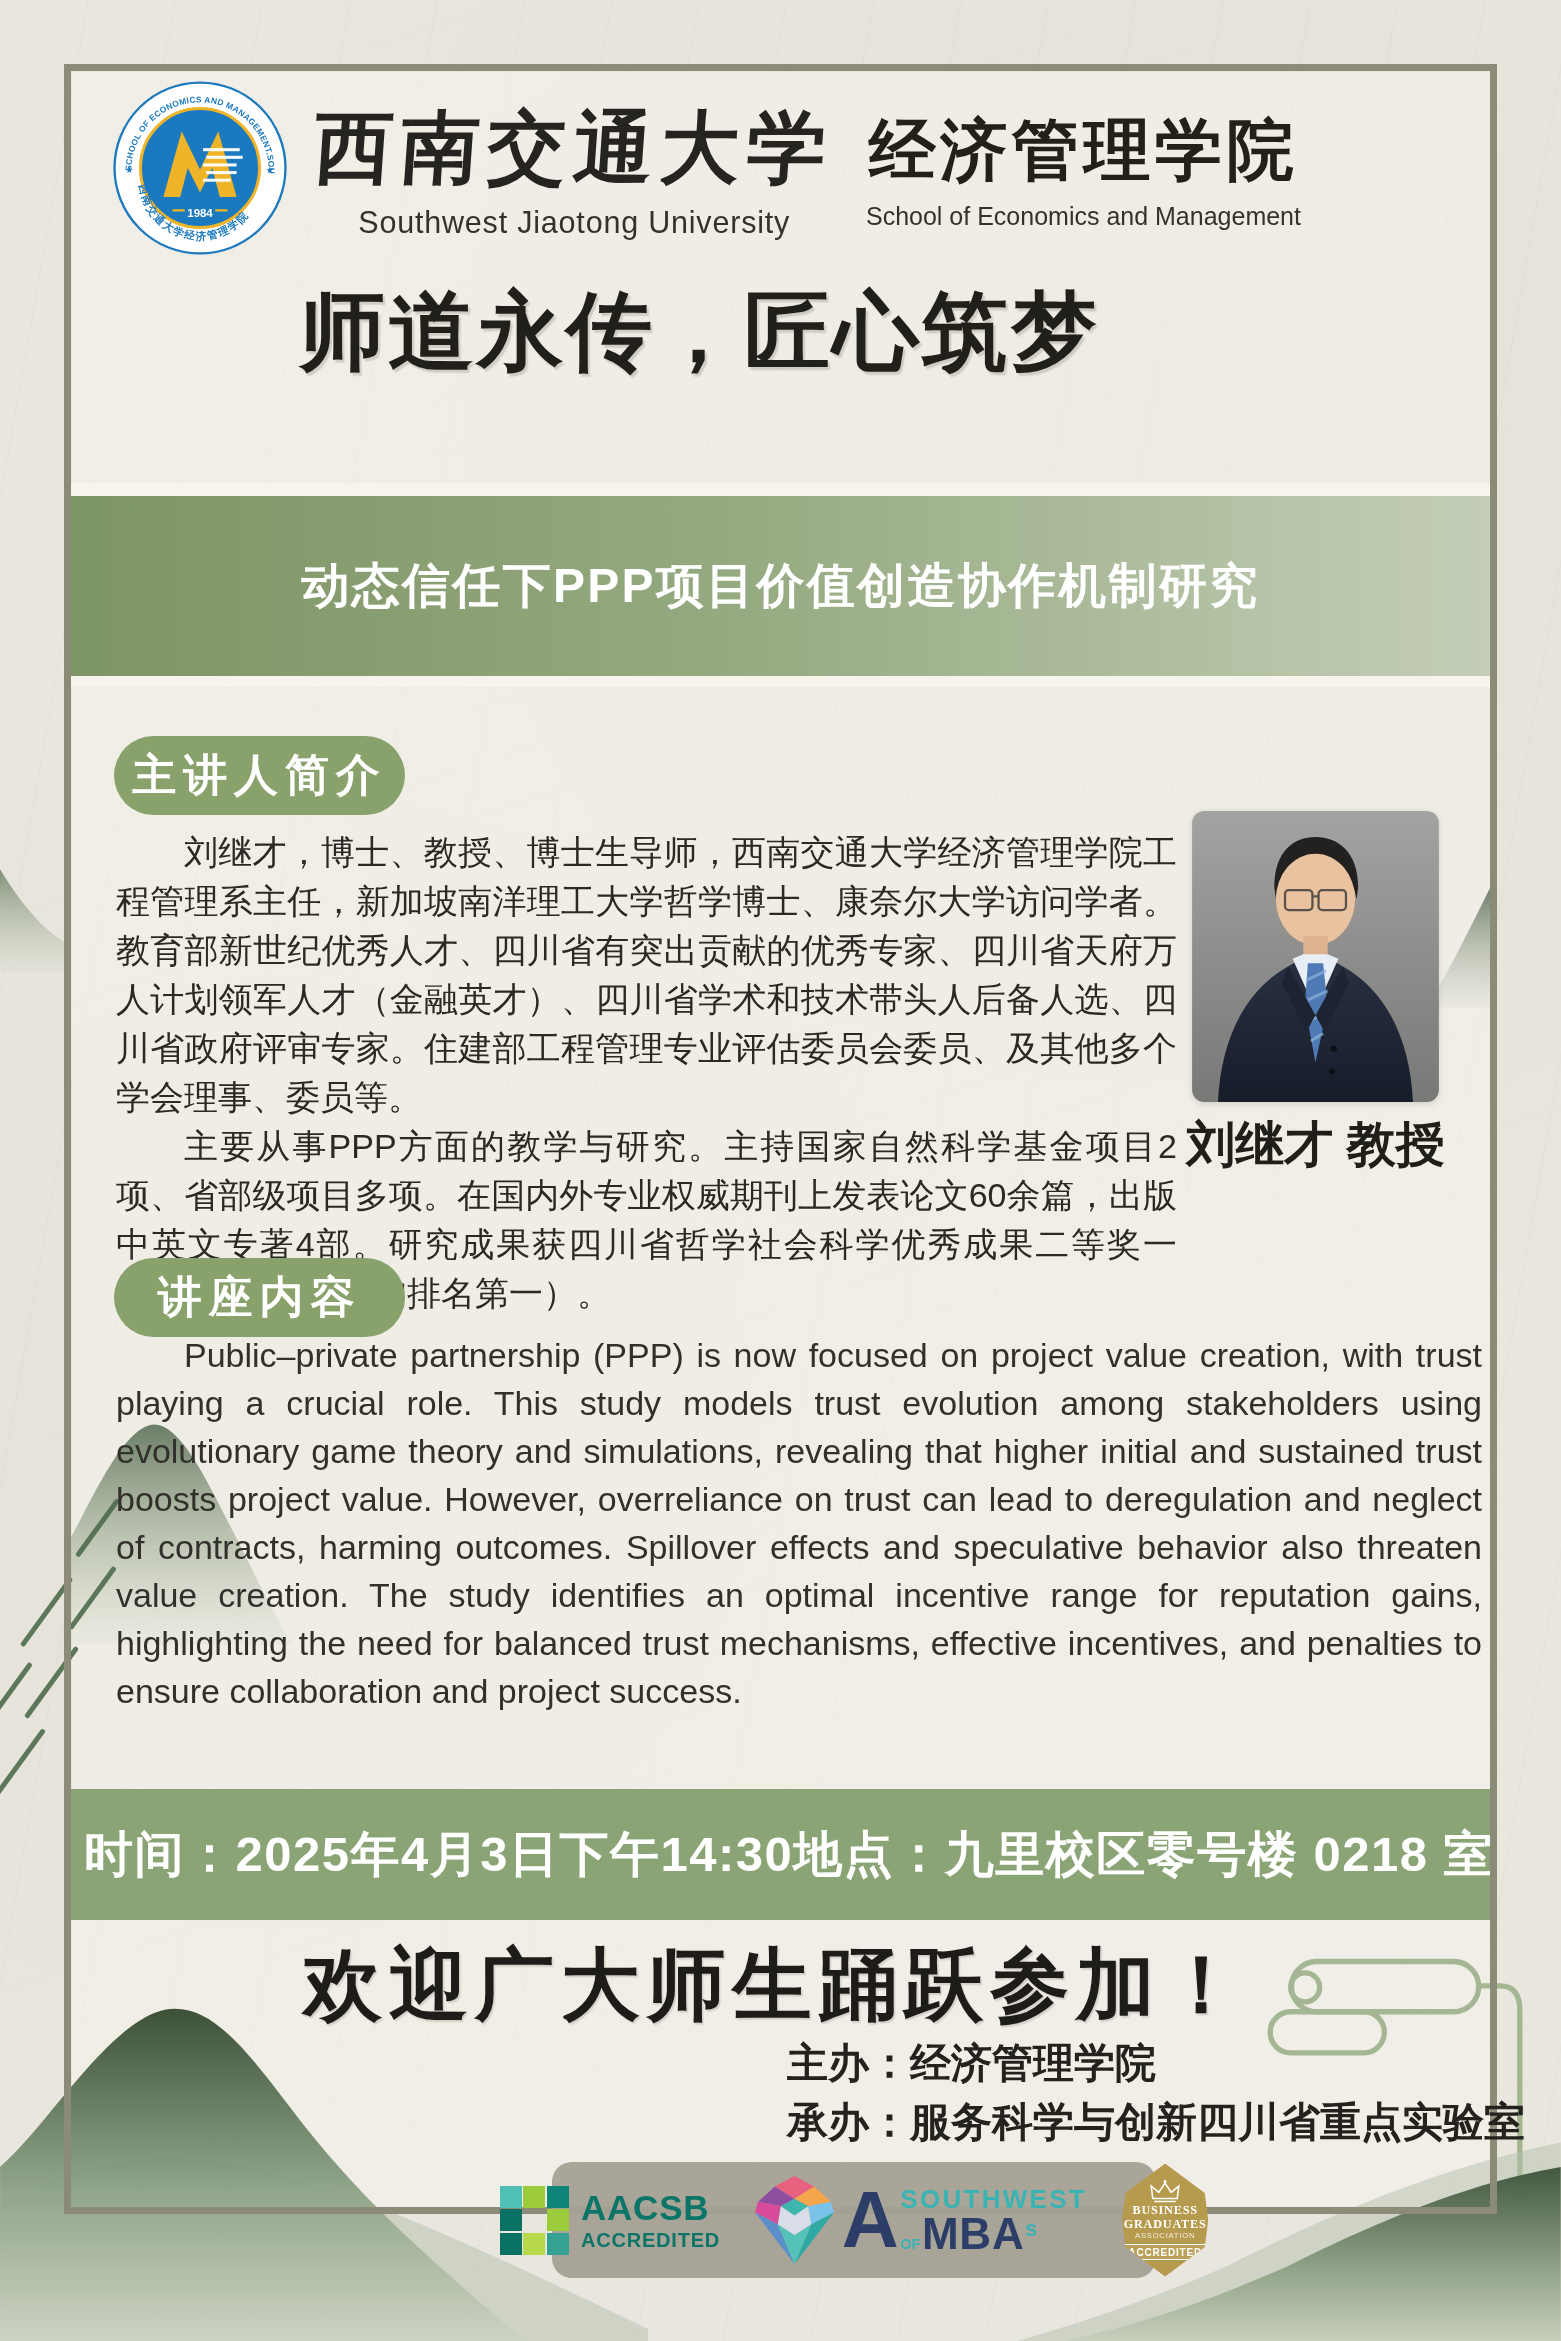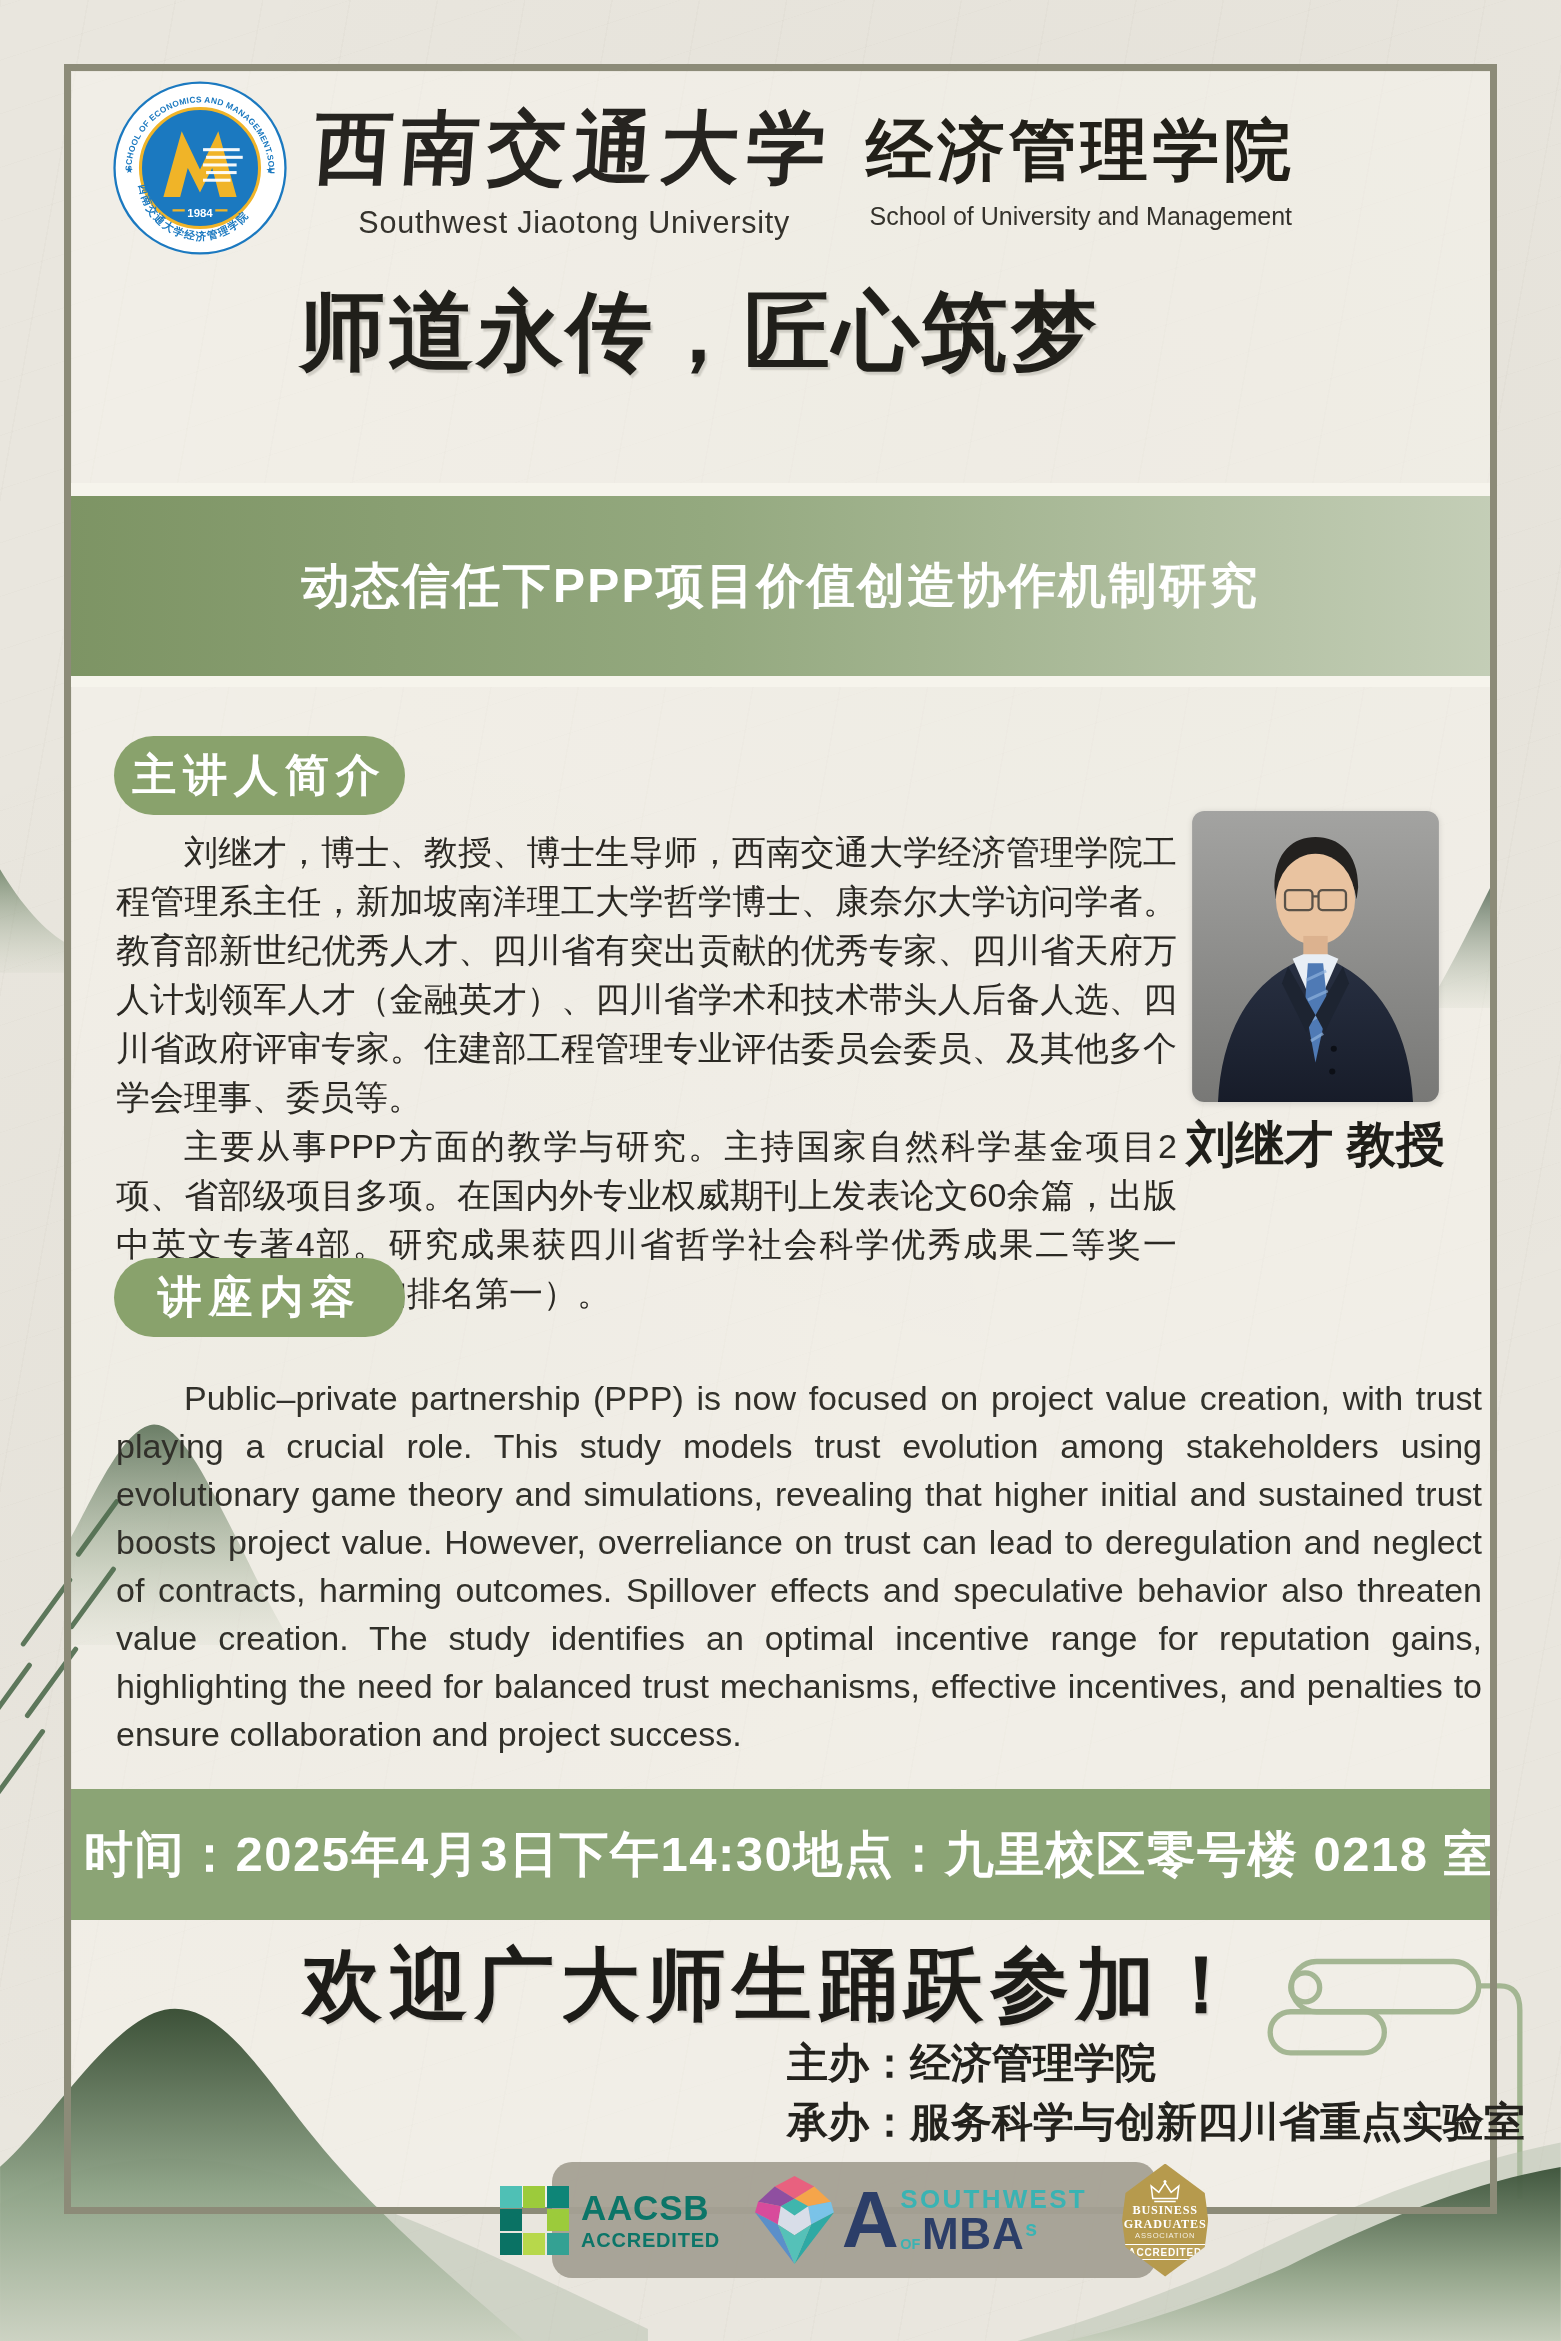--- a/index.html
+++ b/index.html
@@ -50,21 +50,21 @@
   
   .speaker-text{position:absolute;left:116px;top:828px;width:1061px;font-size:34px;line-height:49px;
     text-align:justify;color:#2b2924;font-weight:500;z-index:6;}
   .speaker-text p{margin:0;text-indent:2em;}
 
   .photo{position:absolute;left:1192px;top:811px;width:247px;height:291px;border-radius:12.2px;overflow:hidden;z-index:6;box-shadow:0 1.5px 6.1px rgba(0,0,0,0.12);}
   .photo svg{display:block;}
   .photo-caption{position:absolute;left:1144px;top:1112px;width:343px;text-align:center;font-size:49px;font-weight:800;color:#1f1e19;z-index:6;white-space:nowrap;}
 
   
-  .abstract{position:absolute;left:116px;top:1374px;width:1366px;font-size:34px;line-height:48px;
+  .abstract{position:absolute;left:116px;top:1331px;width:1366px;font-size:34px;line-height:48px;
     text-align:justify;color:#31302a;z-index:6;}
   .abstract p{margin:0;text-indent:2em;}
 
   
   .timebar{position:absolute;left:64px;top:1789px;width:1433px;height:131px;background:#8ba475;z-index:4;
     display:flex;align-items:center;justify-content:space-between;box-sizing:border-box;padding:0 53px 0 20px;}
   .timebar span{color:#fff;font-size:49px;font-weight:800;letter-spacing:1.5px;white-space:nowrap;}
 
   
   .welcome{position:absolute;left:303px;top:1933px;font-family:"Liberation Serif","DejaVu Serif",serif;
@@ -213,21 +213,21 @@
       <rect x="134" y="168" width="16" height="3" fill="#f0b428"></rect>
       <text x="16" y="120" font-size="12" fill="#1b79c0">★</text>
       <text x="200" y="120" font-size="12" fill="#1b79c0">★</text>
     </svg>
     <div class="univ-block">
       <div class="univ-cn">西南交通大学</div>
       <div class="univ-en">Southwest Jiaotong University</div>
     </div>
     <div class="school-block">
       <div class="school-cn">经济管理学院</div>
-      <div class="school-en">School of University and Management</div>
+      <div class="school-en">School of Economics and Management</div>
     </div>
   </div>
 
   <div class="title-line title-line1">师道永传，匠心筑梦</div>
 
   <div class="strip strip-top"></div>
   <div class="banner">
     <div class="banner-text">动态信任下PPP项目价值创造协作机制研究</div>
   </div>
   <div class="strip strip-bottom"></div>

